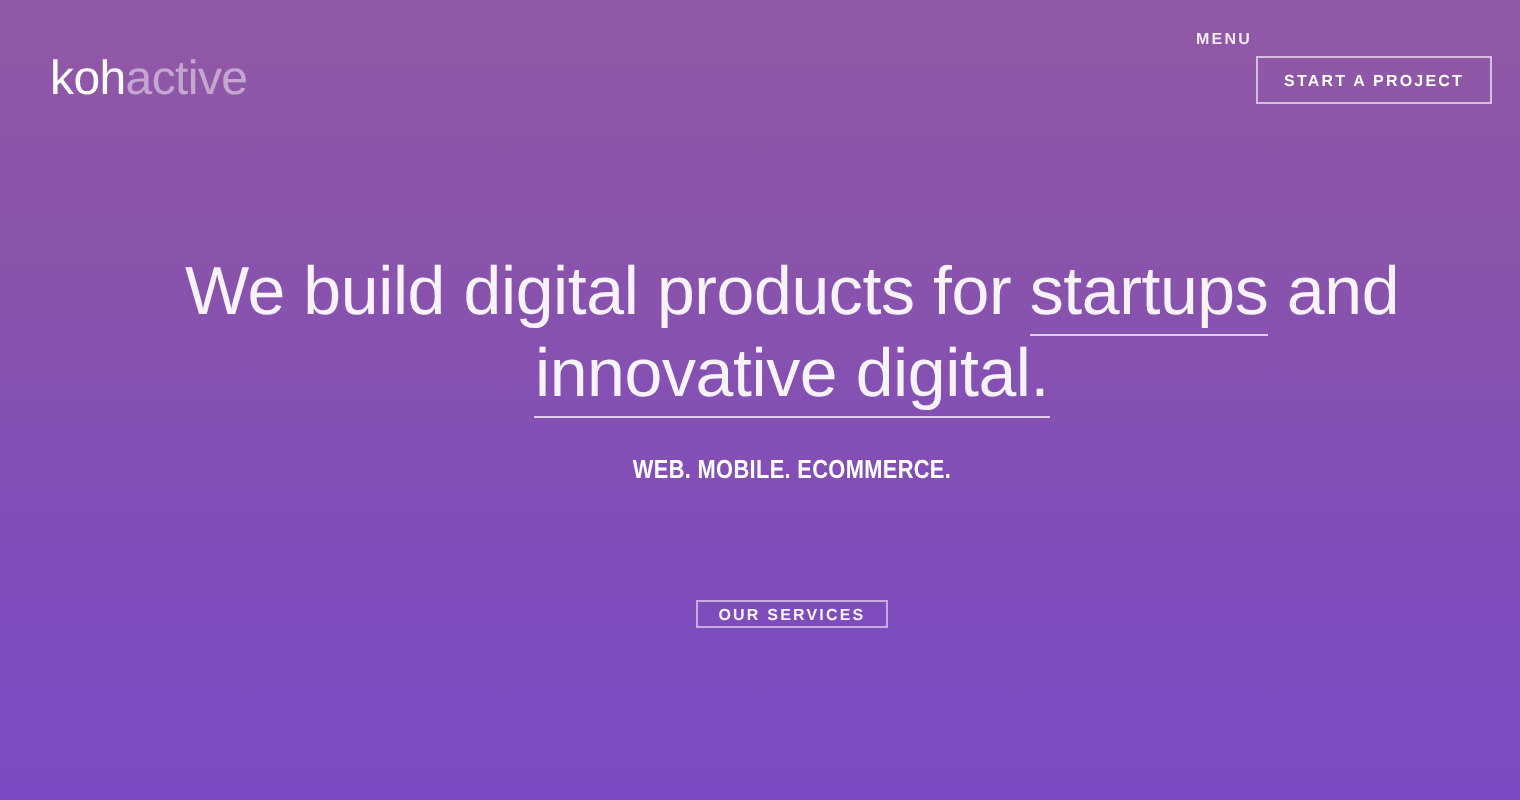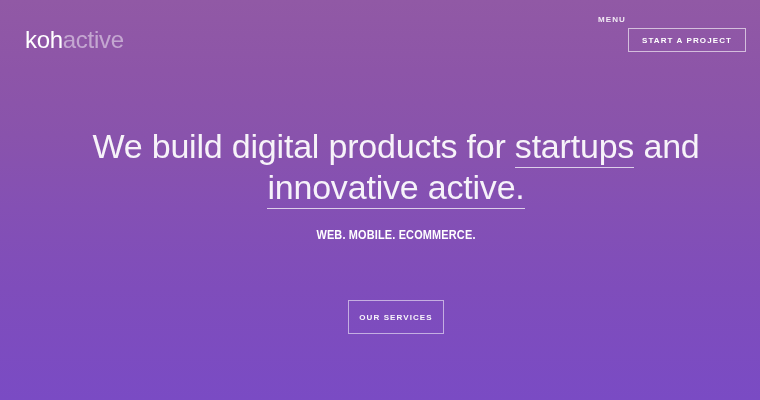--- a/index.html
+++ b/index.html
@@ -135,21 +135,21 @@
   }
 
   .cta-row {
     margin-top: 17px;
     display: flex;
     justify-content: center;
     gap: 6px;
   }
 
   .btn-cta {
-    height: 34px;
+    height: 14px;
     min-width: 78px;
     padding: 0 10px;
     border-color: rgba(255, 255, 255, 0.55);
     color: rgba(255, 255, 255, 0.95);
   }
 </style>
 </head>
 <body>
 
 <div class="hero">
@@ -162,21 +162,21 @@
 
     <nav class="nav-right">
       <a href="#" class="menu-link">MENU</a>
       <button class="btn-outline btn-start-project">START A PROJECT</button>
     </nav>
 
   </header>
 
   <div class="hero-content">
 
-    <h1 class="headline"><span>We build digital products for </span><span class="u">startups</span><span> and</span><br><span class="u">innovative active.</span></h1>
+    <h1 class="headline"><span>We build digital products for </span><span class="u">startups</span><span> and</span><br><span class="u">innovative digital.</span></h1>
 
     <p class="subheadline">WEB. MOBILE. ECOMMERCE.</p>
 
     <div class="cta-row">
       <button class="btn-outline btn-cta">OUR SERVICES</button>
     </div>
 
   </div>
 
 </div>

